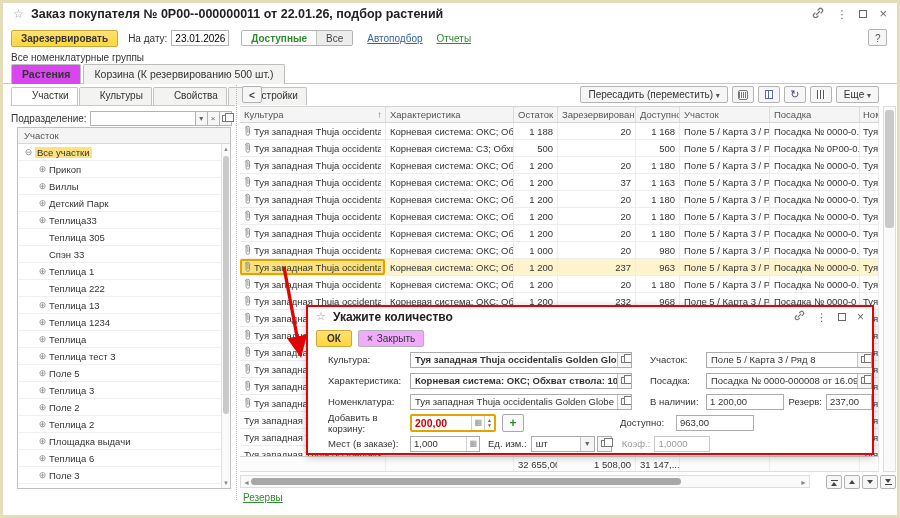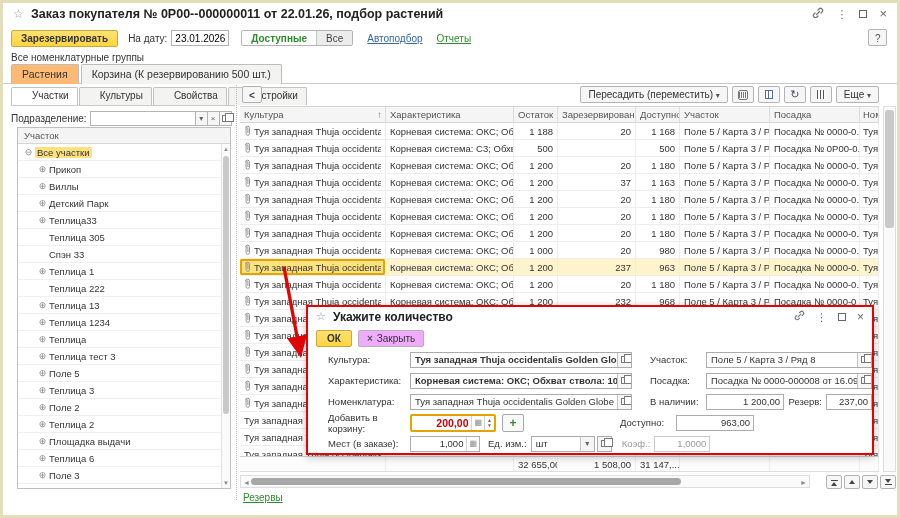--- a/index.html
+++ b/index.html
@@ -27,21 +27,21 @@
   .tg.off{background:#ececec;border-left:1px solid #c4c4c4;color:#444;}
   .linkb{margin-left:14px;color:#3465a4;text-decoration:underline;font-size:10px;}
   .linkg{margin-left:14px;color:#2e8b2e;text-decoration:underline;font-size:10px;}
   .helpbtn{position:absolute;right:10px;top:26px;width:19px;height:17px;background:#f6f6f6;border:1px solid #b3b3b3;
            border-radius:2px;font-size:10px;color:#555;text-align:center;line-height:15px;}
   .groups{position:absolute;left:8px;top:49px;font-size:10px;color:#333;}
   
   .maintabs{position:absolute;left:8px;top:61px;display:flex;height:20px;z-index:3;}
   .mtab{border:1px solid #bdbdbd;border-bottom:none;background:#f3f3f2;padding:3px 10px 0 10px;font-size:10.5px;
         border-radius:2px 2px 0 0;margin-right:2px;color:#333;}
-  .mtab.act{background:#fdba74;font-weight:normal;height:20px;text-align:right;}
+  .mtab.act{background:#d946ef;font-weight:bold;height:20px;text-align:right;}
   .tabline{position:absolute;left:0;right:0;top:80px;border-top:1px solid #c9c9c9;}
   
   .lpanel{position:absolute;left:8px;top:82px;width:224px;height:415px;background:#fff;}
   .subtabs{display:flex;height:18px;margin-top:2px;}
   .stab{border:1px solid #c2c2c2;border-bottom:none;background:#f3f3f2;font-size:10px;padding:2px 8px 0 20px;
         border-radius:2px 2px 0 0;margin-right:1px;color:#333;}
   .stab.act{background:#fff;}
   .stabline{border-top:1px solid #c9c9c9;margin-top:0;}
   .subdiv{display:flex;align-items:center;margin-top:5px;font-size:10px;}
   .subdiv input{width:106px;height:15px;border:1px solid #b3b3b3;margin-left:3px;font-size:10px;}
@@ -130,21 +130,21 @@
   .fld{display:flex;align-items:center;border:1px solid #ababab;height:16px;background:#fff;overflow:hidden;}
   .fld .txt{padding:0 4px;white-space:nowrap;overflow:hidden;flex:1;}
   .fld .txt.b{font-weight:bold;}
   .addon{width:14px;height:100%;border-left:1px solid #c4c4c4;background:#f6f6f6;flex:none;
          display:flex;align-items:center;justify-content:center;}
   .w230{width:230px;}
   .rcol{margin-left:18px;display:flex;align-items:center;}
   .rlabel{width:56px;flex:none;color:#333;}
   .w166{width:166px;}
   .numfld{border:1px solid #ababab;height:16px;display:flex;align-items:center;}
-  .numfld .val{flex:1;text-align:right;padding:0 3px;white-space:nowrap;}
+  .numfld .val{flex:1;text-align:left;padding:0 3px;white-space:nowrap;}
   .calc{font-size:8px;color:#888;padding:0 2px;border-left:1px solid #d0d0d0;height:100%;display:flex;align-items:center;}
   .spin{display:flex;flex-direction:column;justify-content:center;border-left:1px solid #d0d0d0;height:100%;
         padding:0 2px;font-size:5px;color:#666;line-height:5px;}
   .qty{border:2px solid #e2a500;border-radius:2px;height:18px;}
   .qty .val{color:#cc0000;font-weight:bold;font-size:10.5px;}
   .plusbtn{width:22px;height:18px;margin-left:6px;background:#f9f9f9;border:1px solid #a8a8a8;border-radius:2px;
            color:#2e8b2e;font-weight:bold;font-size:12px;line-height:15px;text-align:center;}
   .gray{color:#999;}
   .grayfld{border-color:#c9c9c9;}
   .grayfld .val{color:#999;}

